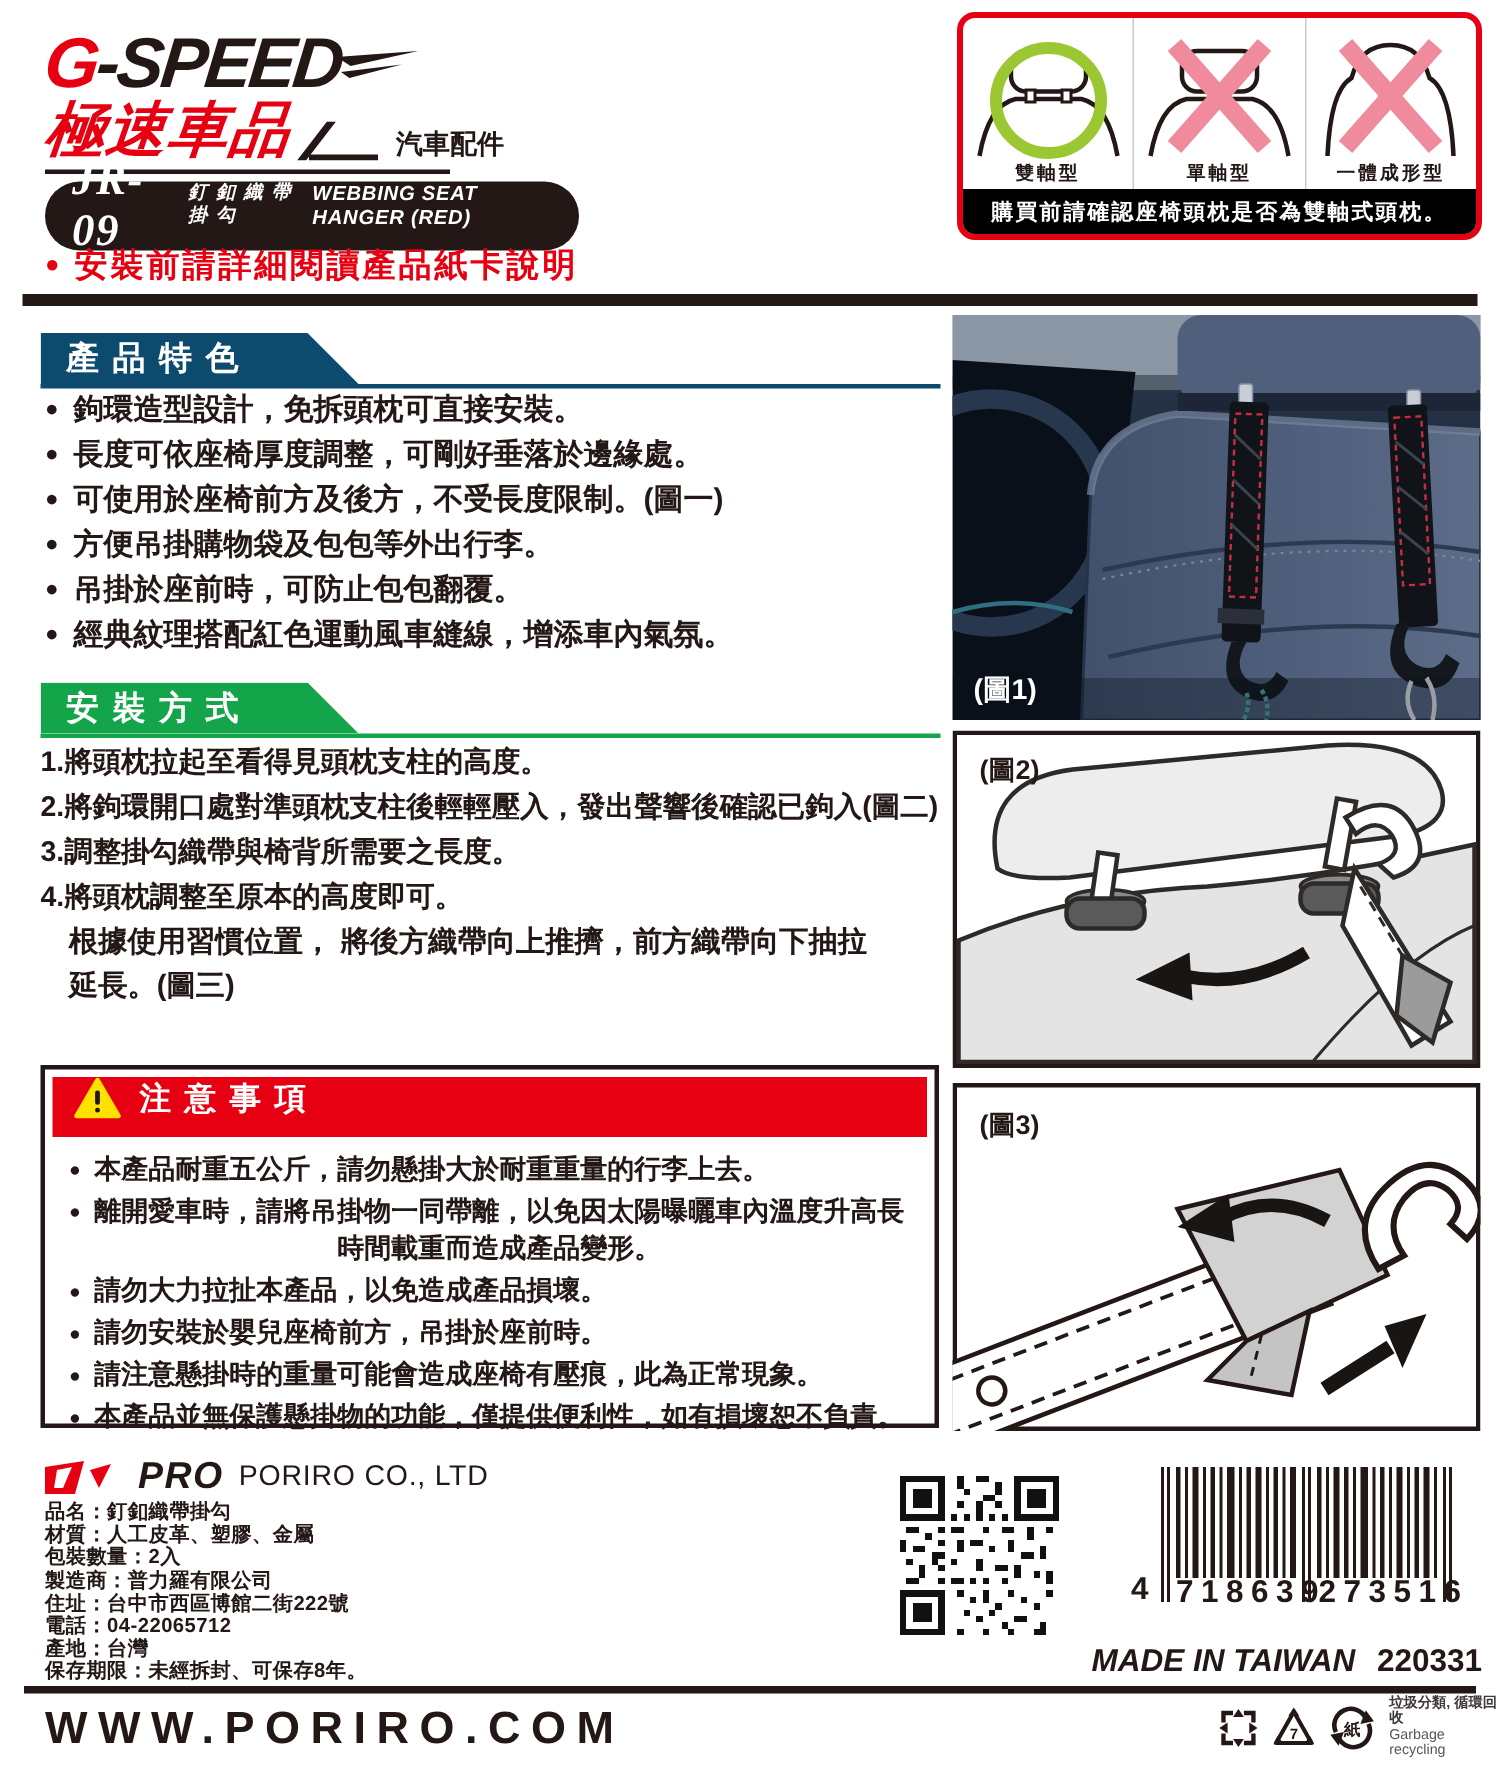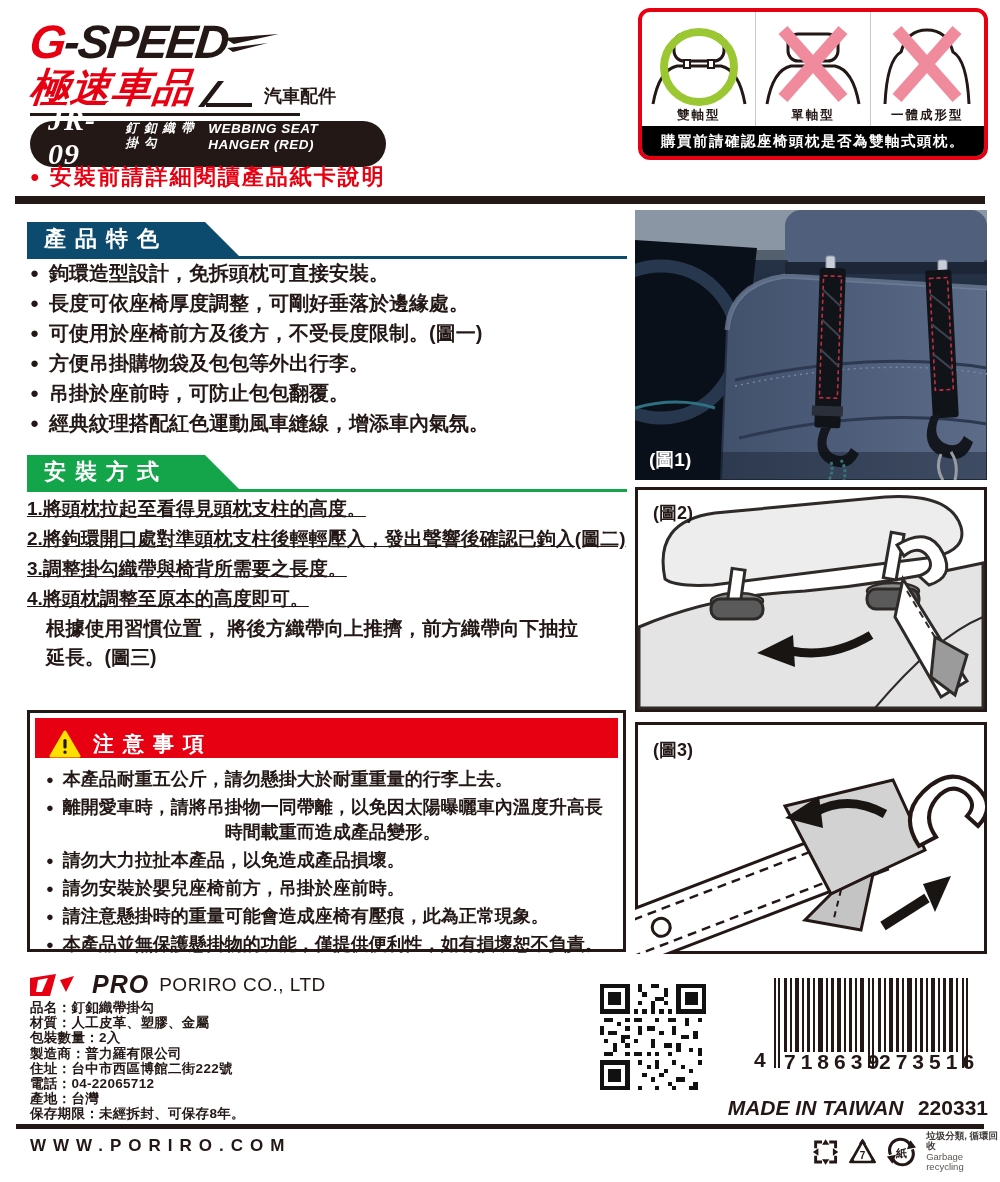--- a/index.html
+++ b/index.html
@@ -36,39 +36,39 @@
            letter-spacing:9px;display:flex;align-items:center;padding-left:17px;box-sizing:border-box;
            clip-path:polygon(0 0,178px 0,212px 34px,0 34px);}
   .sec-rule{position:absolute;left:0;bottom:0;width:600px;height:3px;}
   .blue{background:#0c4a6e;}
   .green{background:#14a54b;}
   
   .feat-list{left:30px;top:258px;width:598px;}
   .feat-item{display:flex;gap:10px;font-size:20px;font-weight:700;line-height:30px;white-space:nowrap;}
   .feat-item::before{content:"●";font-size:15px;line-height:30px;}
   .steps{left:27px;top:494px;width:605px;font-size:19px;font-weight:700;line-height:30px;}
-  .step{white-space:nowrap;text-decoration:underline;}
+  .step{white-space:nowrap;}
   .adj-head{margin-top:7px;font-size:19.5px;font-weight:700;line-height:28px;}
   .adj-text{margin-left:19px;width:545px;font-size:19.5px;font-weight:700;line-height:29px;}
   
   .caution{left:27px;top:710px;width:599px;height:242px;border:3px solid #231815;box-sizing:border-box;background:#fff;}
-  .cau-head{margin:5px;height:40px;background:#e60012;display:flex;align-items:flex-end;padding-left:14px;gap:12px;}
+  .cau-head{margin:5px;height:40px;background:#e60012;display:flex;align-items:flex-start;padding-left:14px;gap:12px;}
   .cau-title{color:#fff;font-size:21px;font-weight:900;letter-spacing:9px;}
   .cau-list{padding:4px 12px 0 16px;text-align:center;}
   .cau-item{display:flex;gap:9px;font-size:18px;font-weight:700;line-height:25px;margin-bottom:3px;}
   .cau-item::before{content:"●";font-size:13px;line-height:25px;}
   
   .figbox{background:#fff;}
   
   .flogo{left:30px;top:970px;display:flex;align-items:center;}
   .flogo .pro{font-style:italic;font-weight:900;font-size:25px;letter-spacing:1px;margin-left:4px;}
   .flogo .co{font-size:19px;font-weight:400;margin-left:10px;letter-spacing:.5px;}
   .fdetails{left:30px;top:1000px;font-size:13.5px;font-weight:700;line-height:15.2px;letter-spacing:.3px;}
   .frule{left:16px;top:1124px;width:968px;height:5px;background:#231815;}
-  .website{left:30px;top:1136px;font-size:17px;font-weight:900;letter-spacing:7px;}
+  .website{left:30px;top:1136px;font-size:30px;font-weight:900;letter-spacing:7px;}
   .madein{left:700px;top:1096px;width:288px;text-align:right;}
   .madein .mi{font-style:italic;font-weight:900;font-size:21px;}
   .madein .dc{font-weight:700;font-size:21px;margin-left:10px;}
   .recycle{left:812px;top:1131px;display:flex;align-items:center;gap:9px;}
   .rec-text{line-height:1.1;}
   .rec-cn{font-size:9.5px;font-weight:700;color:#3f3a38;}
   .rec-en{font-size:9.5px;color:#5a5551;}
   .barcode{left:752px;top:978px;width:236px;height:96px;}
   .bc-digits span{position:absolute;font-size:21px;font-weight:700;letter-spacing:5px;}
 </style>

